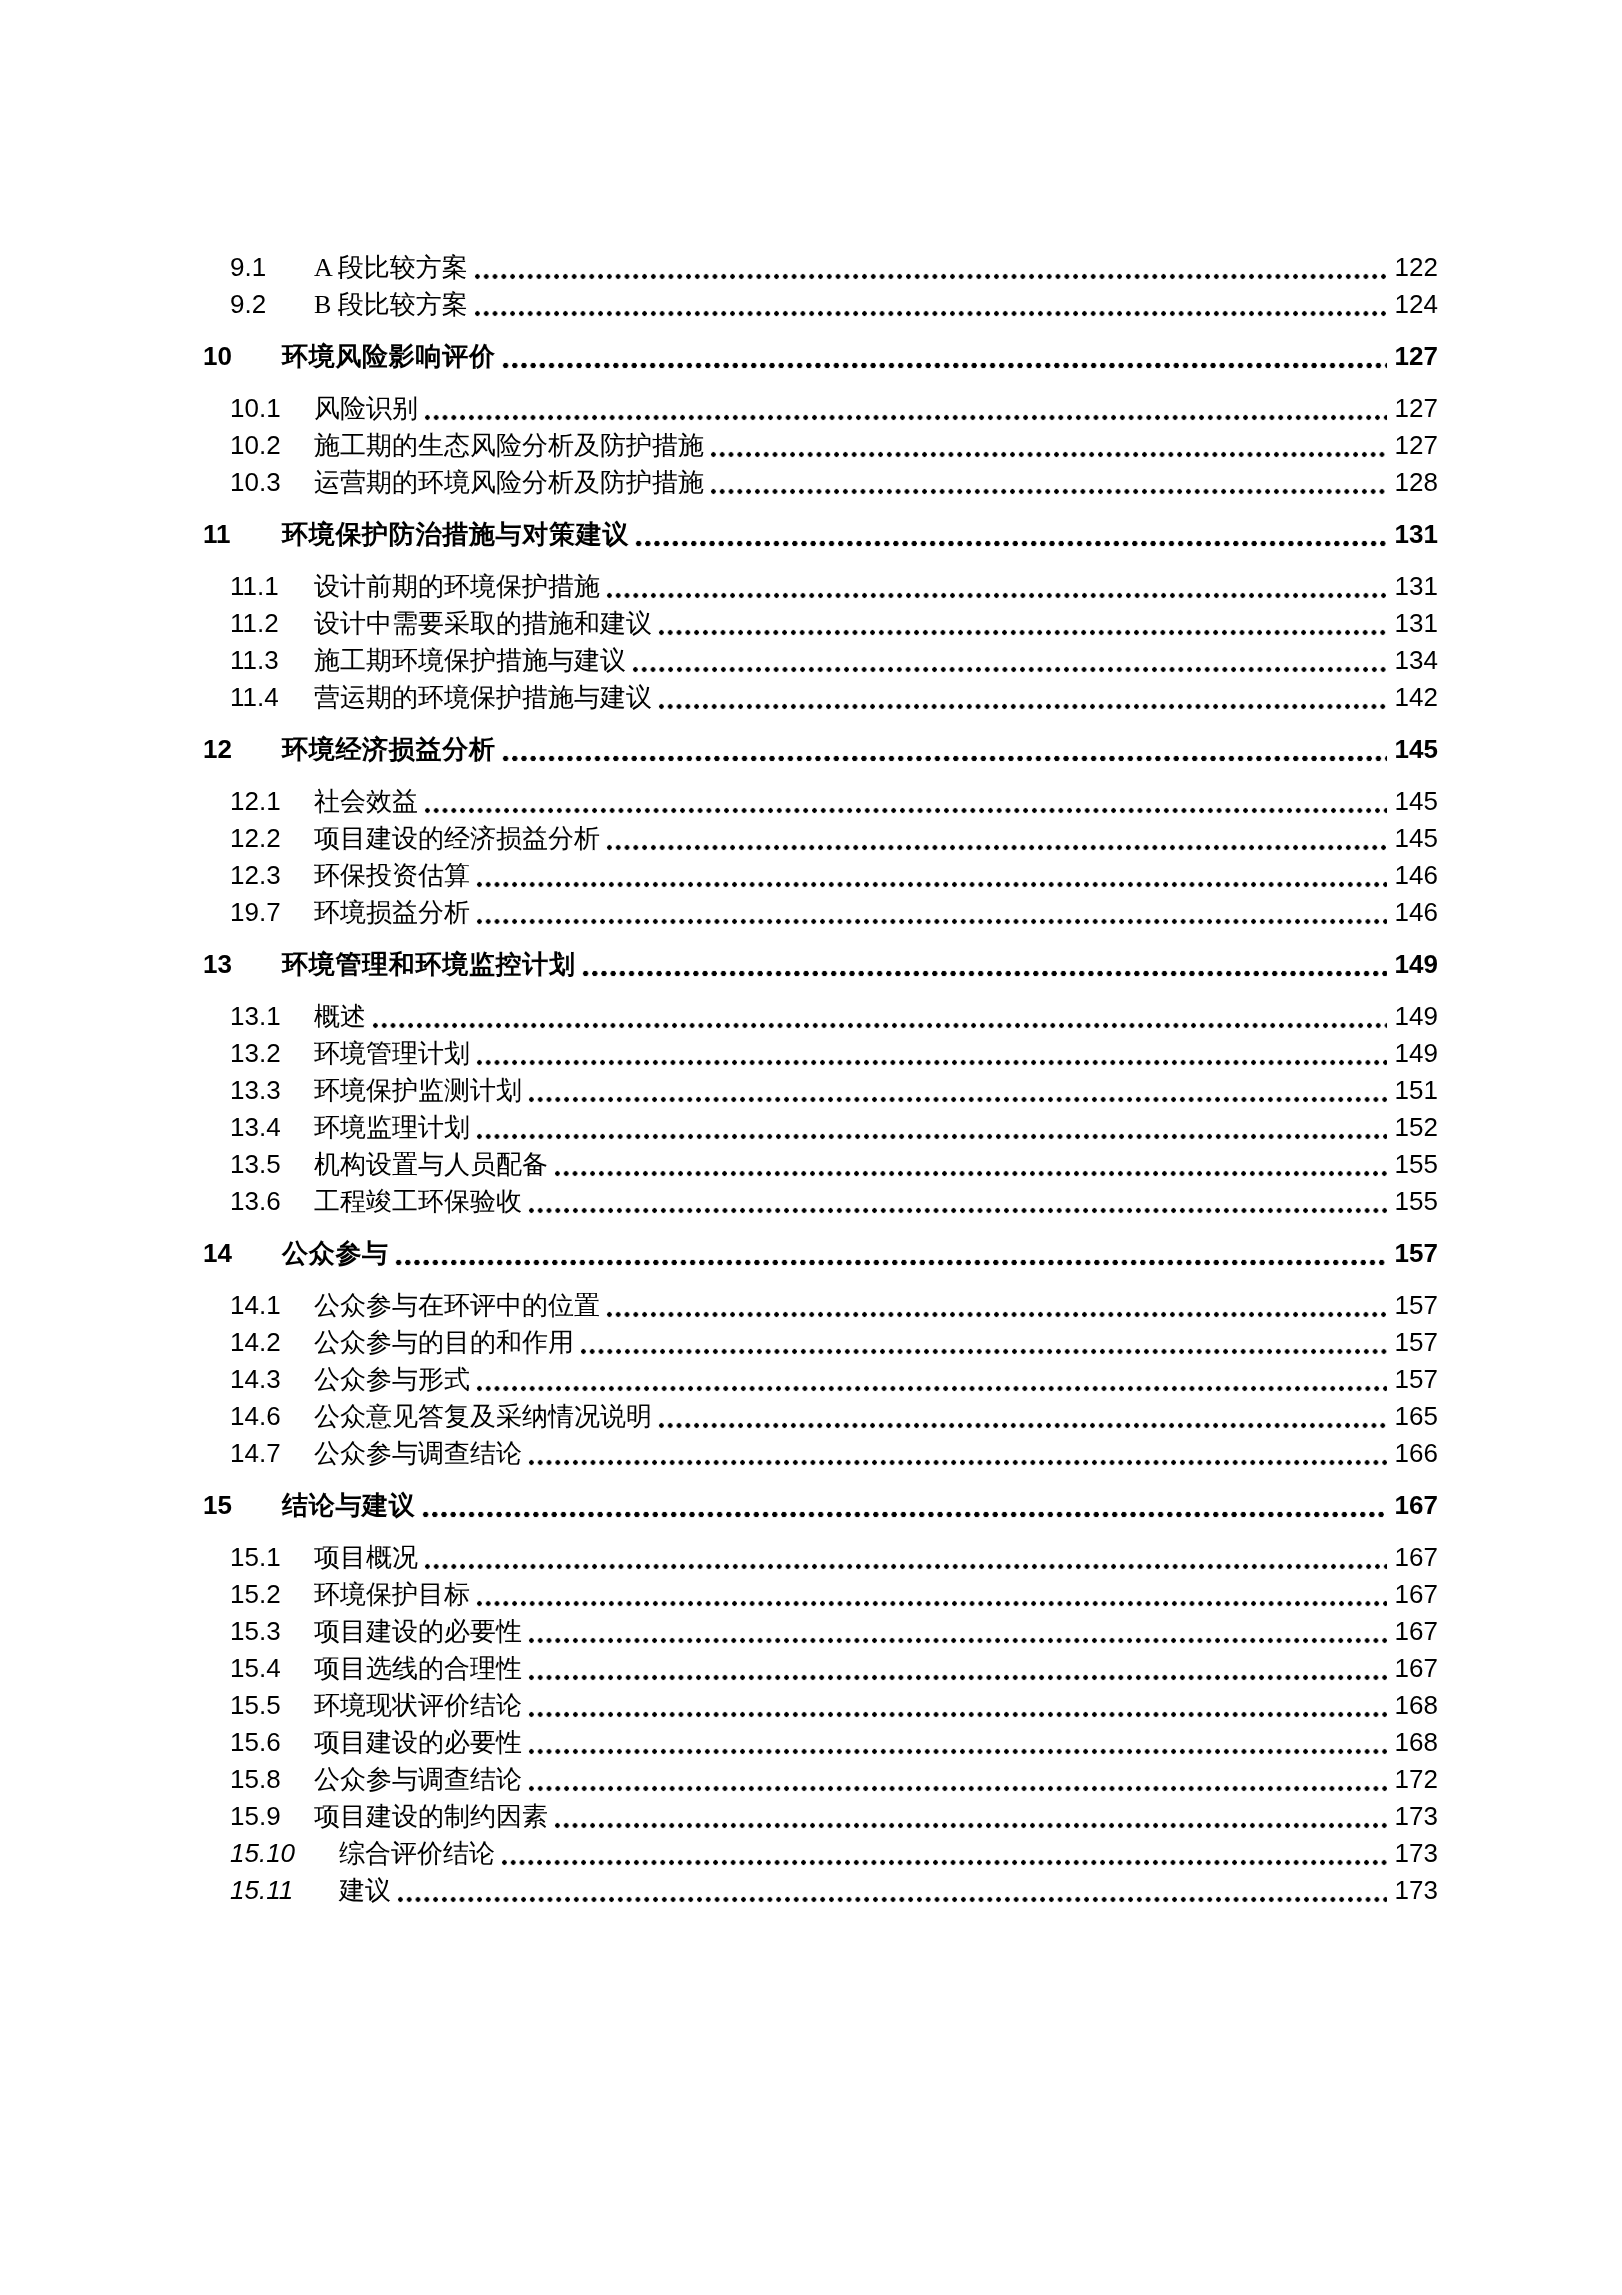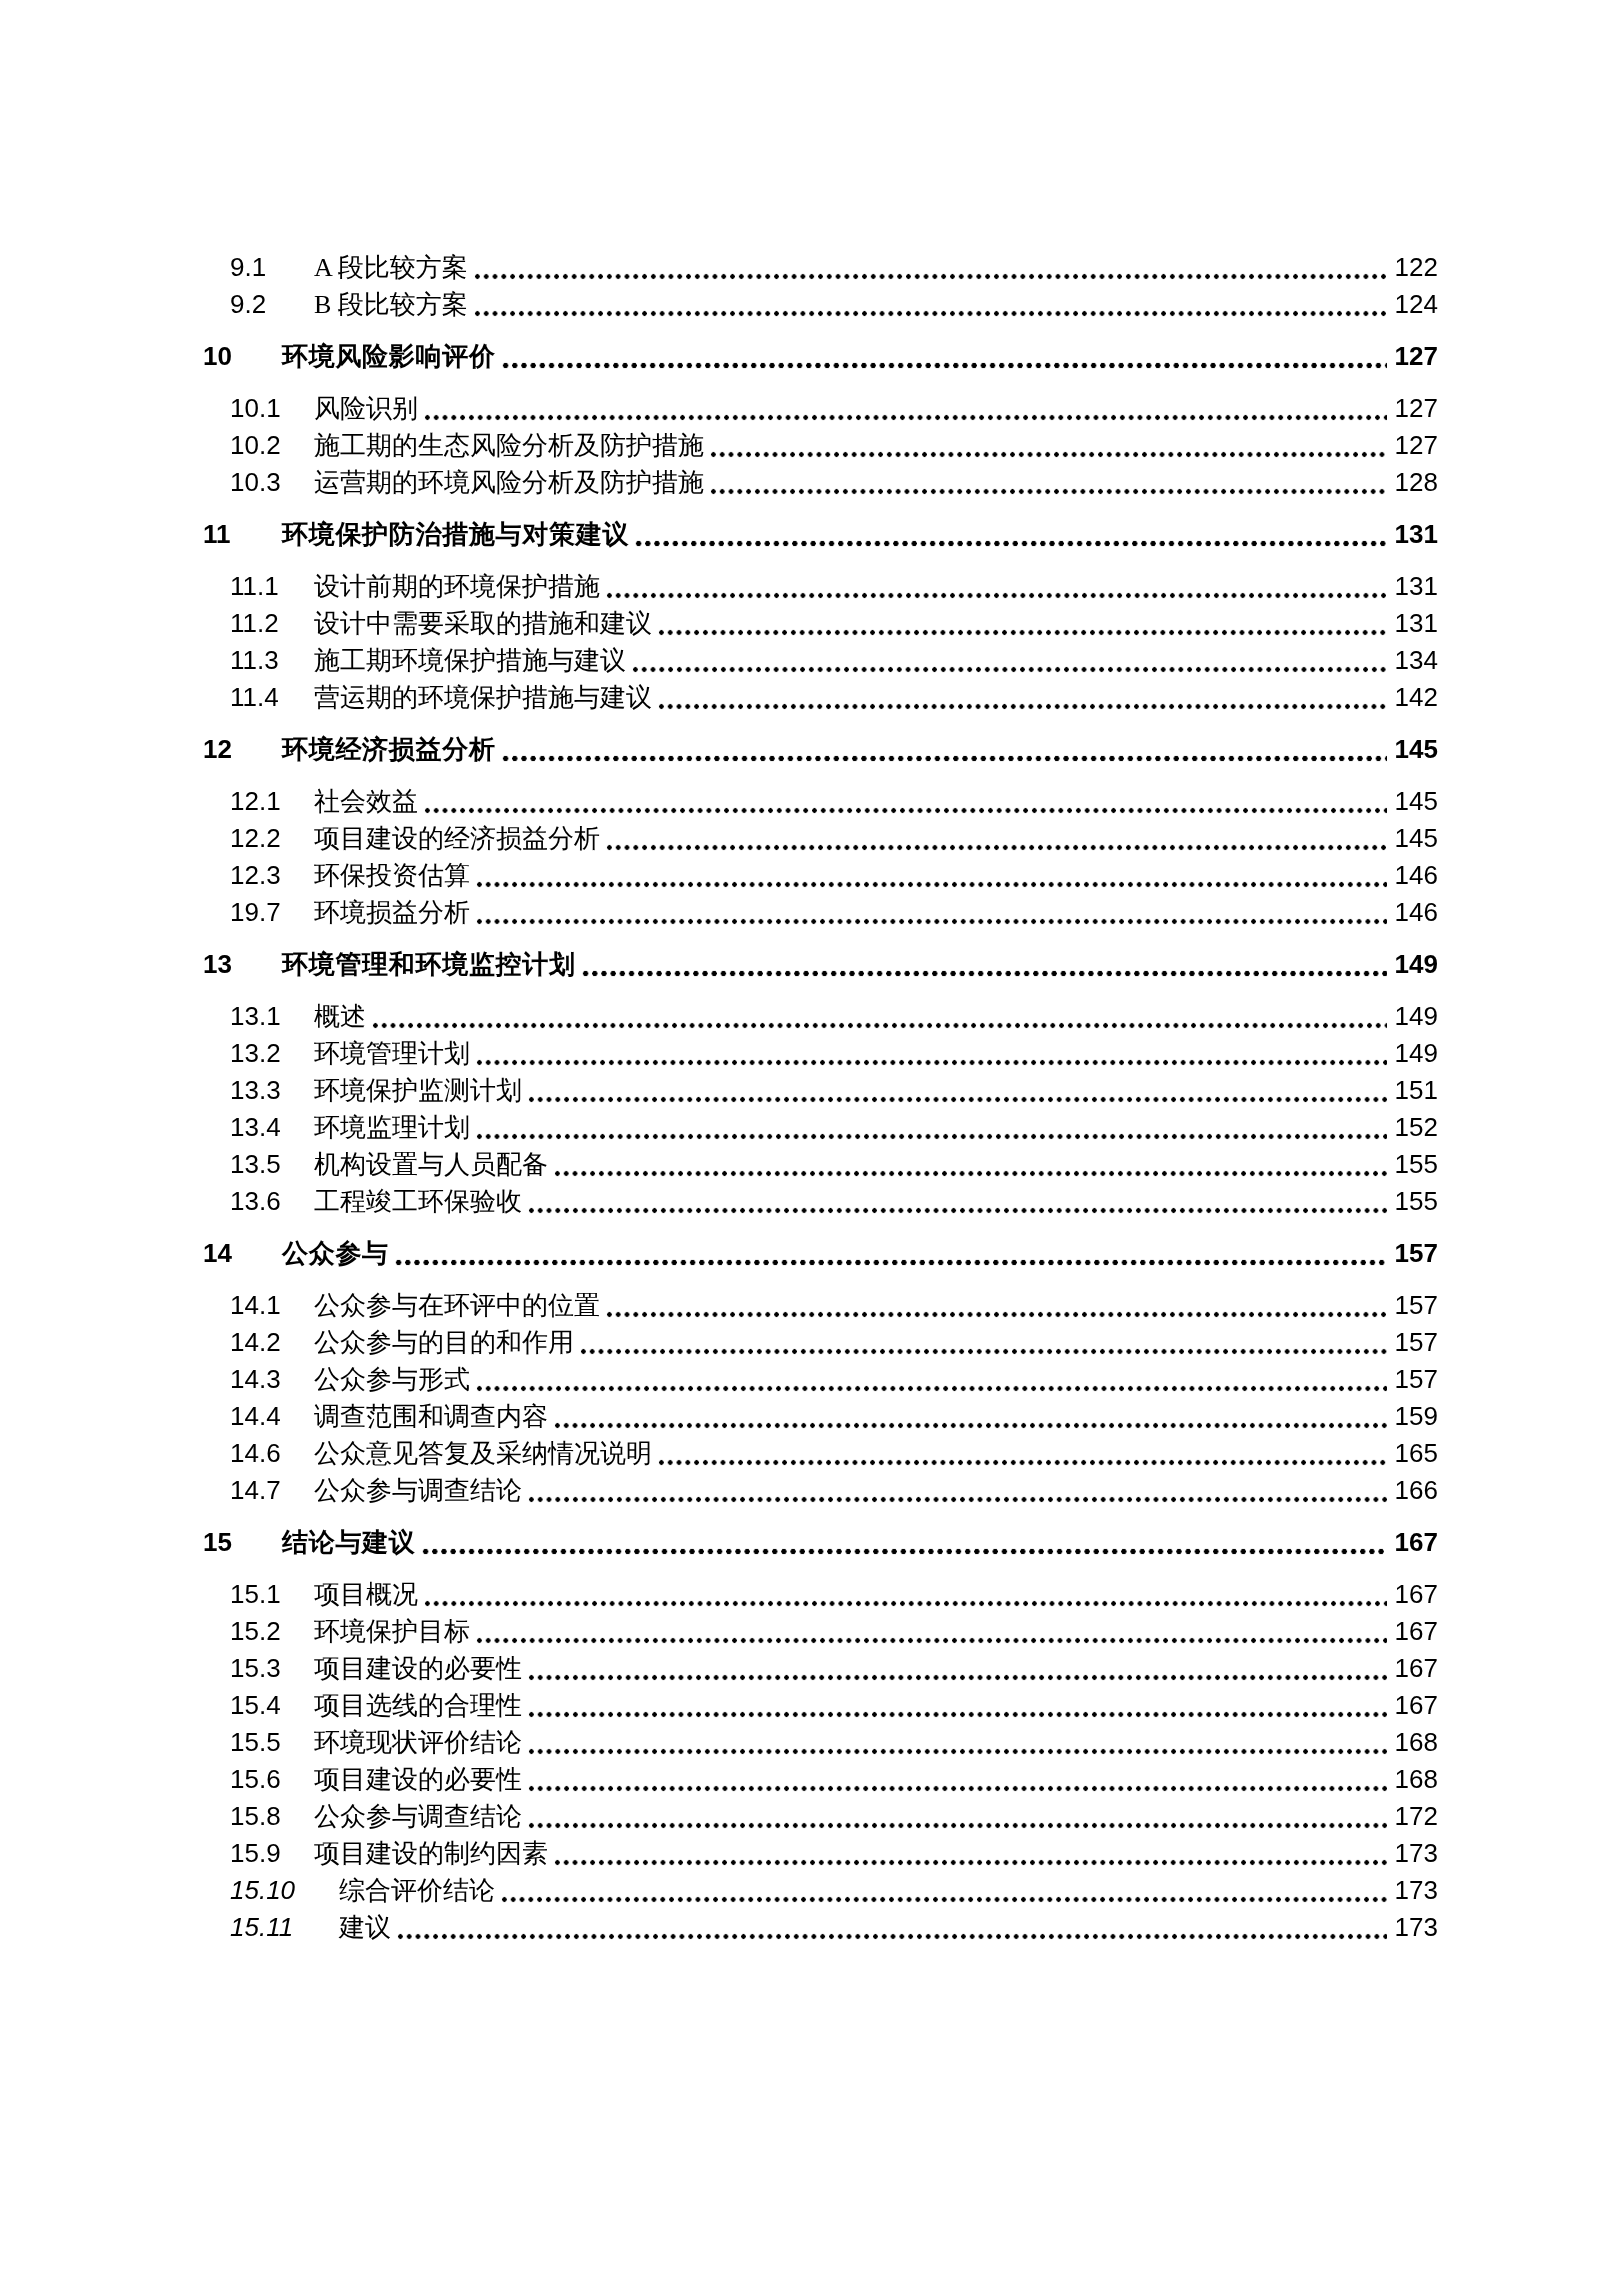--- a/index.html
+++ b/index.html
@@ -275,26 +275,20 @@
       <span class="pg">157</span>
     </div>
 
     <div class="row sub">
       <span class="num">14.3</span>
       <span class="title">公众参与形式</span>
       <span class="leader"></span>
       <span class="pg">157</span>
     </div>
 
-    <div class="row sub">
-      <span class="num">14.4</span>
-      <span class="title">调查范围和调查内容</span>
-      <span class="leader"></span>
-      <span class="pg">159</span>
-    </div>
 
 
     <div class="row sub">
       <span class="num">14.6</span>
       <span class="title">公众意见答复及采纳情况说明</span>
       <span class="leader"></span>
       <span class="pg">165</span>
     </div>
 
     <div class="row sub">

